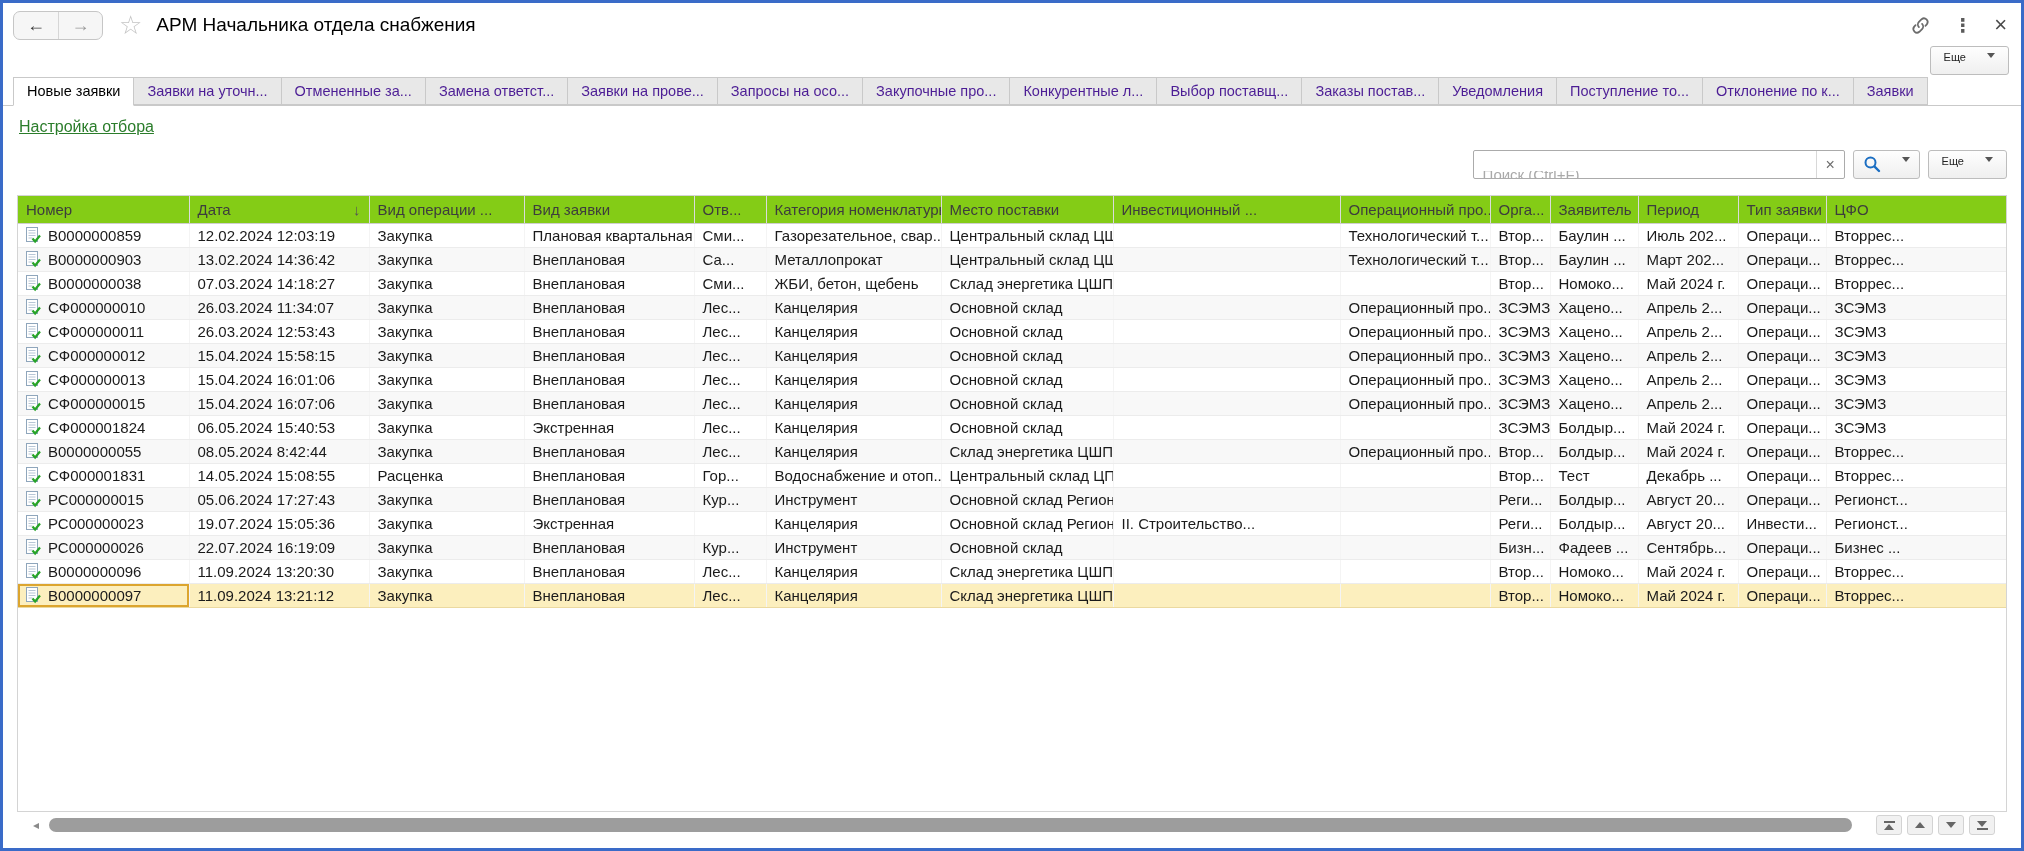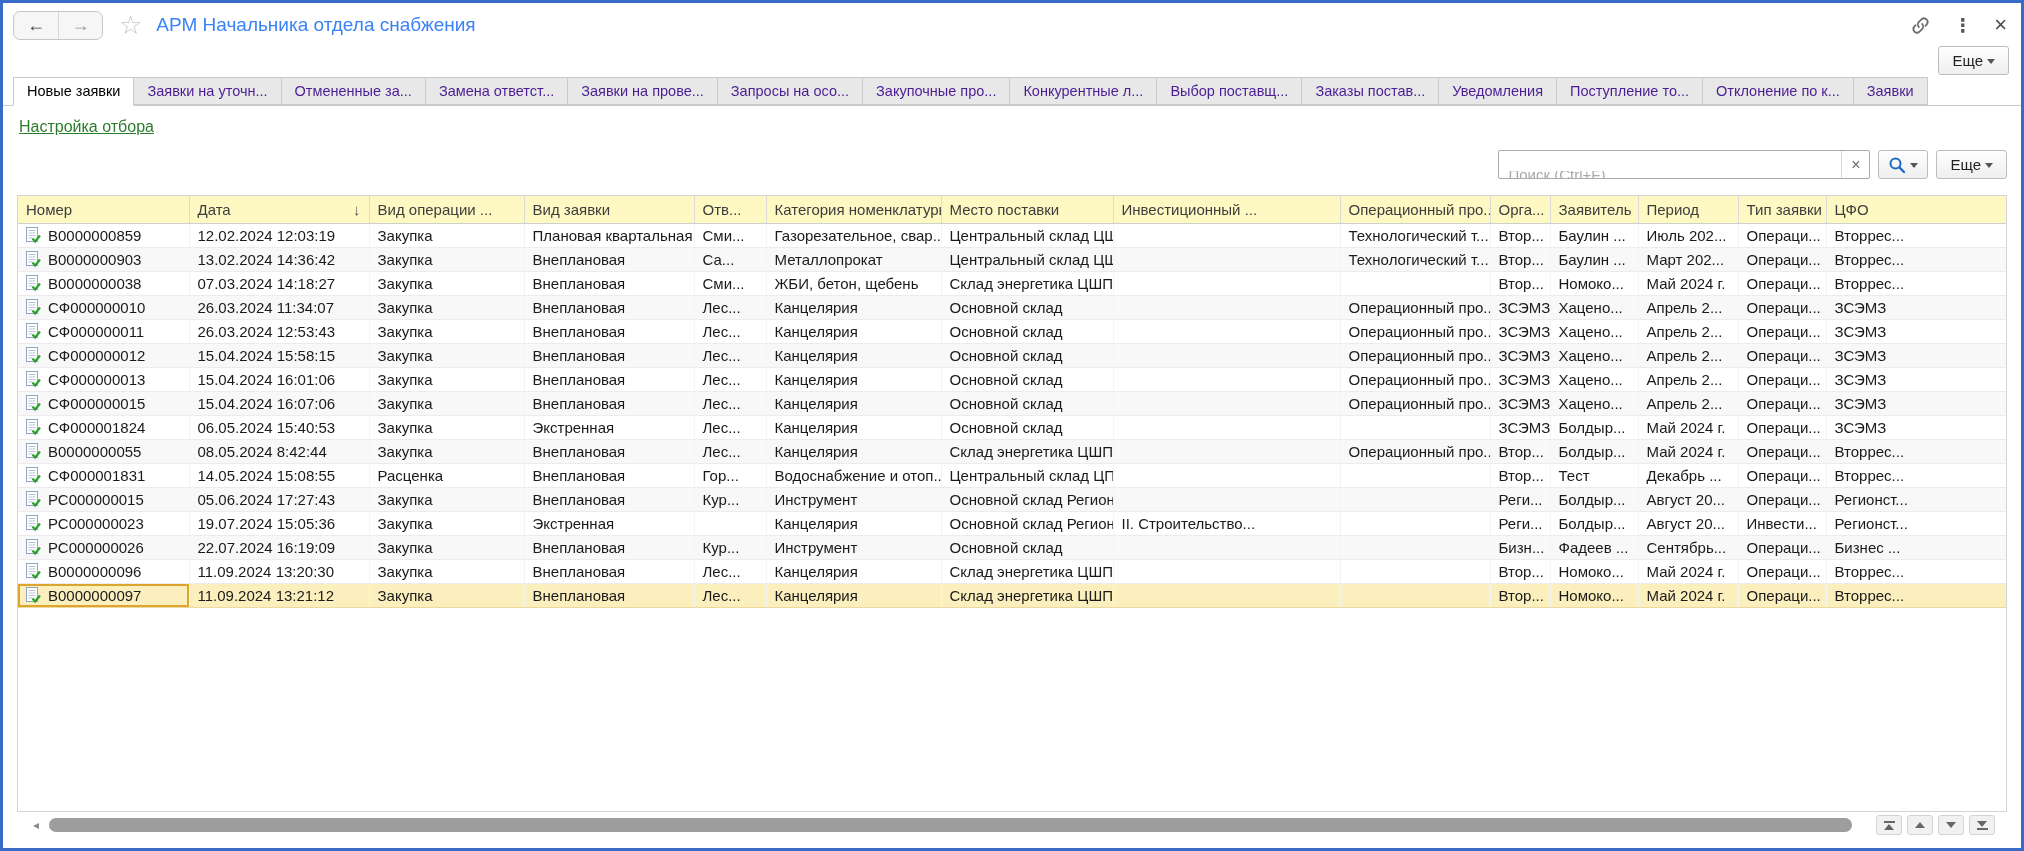--- a/index.html
+++ b/index.html
@@ -14,31 +14,31 @@
     display:flex; flex-direction:column;
     position:relative; overflow:hidden;
   }
   
   .titlebar { height:40px; display:flex; align-items:center; padding:4px 14px 0 10px; flex:0 0 auto; }
   .nav-group { display:flex; border:1px solid #C6C6C6; border-radius:7px; overflow:hidden; background:#F6F6F6; }
   .nav-btn { width:44px; height:27px; display:flex; align-items:center; justify-content:center;
              font-size:18px; color:#3c3c3c; cursor:default; background:transparent; border:none; }
   .nav-btn.fwd { border-left:1px solid #D6D6D6; color:#9a9a9a; }
   .star { font-size:26px; color:#C4C4C4; margin-left:16px; line-height:1; }
-  .title { font-size:19px; color:#3b82f6; margin-left:14px; white-space:nowrap; }
+  .title { font-size:19px; color:#000000; margin-left:14px; white-space:nowrap; }
   .title-actions { margin-left:auto; display:flex; align-items:center; gap:22px; }
   .kebab { font-size:19px; color:#5a5a5a; font-weight:bold; }
   .close-x { font-size:22px; color:#4a4a4a; line-height:1; }
   
   .cmdbar { height:34px; display:flex; justify-content:flex-end; align-items:center; padding:0 12px; flex:0 0 auto; }
   .btn {
     background:linear-gradient(#FEFEFE,#EFEFEF);
     border:1px solid #BDBDBD; border-radius:3px;
-    padding:4px 13px; font-size:15px; color:#222;
-    display:inline-flex; align-items:center; gap:4px;
+    padding:4px 13px; font-size:11px; color:#222;
+    display:inline-flex; gap:21px;
     font-family:inherit; white-space:nowrap; cursor:default; height:29px;
   }
   .caret { width:0; height:0; border-left:4px solid transparent; border-right:4px solid transparent;
            border-top:5px solid #555; margin-top:2px; }
   
   .tabbar { display:flex; align-items:flex-end; height:29px; border-bottom:1px solid #C9C9C9;
             padding-left:10px; flex:0 0 auto; }
   .tab { background:#E8E8E8; border:1px solid #C9C9C9; padding:5px 13px 4px; font-size:14.5px;
          color:#4c1d95; white-space:nowrap; margin-left:-1px; height:28px; cursor:default; }
   .tab:first-child { margin-left:0; }
@@ -53,21 +53,21 @@
   .search-box { display:flex; align-items:stretch; border:1px solid #ABABAB; border-radius:2px;
                 height:29px; width:372px; background:#fff; }
   .search-input { border:none; outline:none; flex:1; padding:0 9px; font-size:15px; color:#333;
                   font-family:inherit; background:transparent;margin-top:20px; }
   .search-input::placeholder { color:#A9A9A9; }
   .clear-x { width:28px; display:flex; align-items:center; justify-content:center;
              color:#6e6e6e; font-size:16px; border-left:1px solid #D8D8D8; }
   
   .grid { flex:1; border:1px solid #D4D4D4; overflow:hidden; min-height:0; background:#fff; }
   table { border-collapse:collapse; table-layout:fixed; width:1994px; }
-  th { background:#fef9c3; border-right:1px solid #DBDBDB; border-bottom:1px solid #CFCFCF;
+  th { background:#84cc16; border-right:1px solid #DBDBDB; border-bottom:1px solid #CFCFCF;
        font-weight:normal; text-align:left; padding:0 8px; color:#3d3d3d; height:27px;
        white-space:nowrap; overflow:hidden; font-size:15px; }
   th .th-inner { display:flex; align-items:center; justify-content:space-between; }
   .sort-arrow { color:#555; font-size:15px; margin-left:4px; }
   td { padding:0 8px; height:24px; border-bottom:1px solid #ECECEC; border-right:1px solid #F4F4F4;
        white-space:nowrap; overflow:hidden; font-size:15px; color:#1a1a1a; }
   tr.odd td { background:#F8F8F8; }
   tr.selected td { background:#FCEFBE; border-bottom-color:#EBD9A0; border-top:1px solid #EBD9A0; }
   tr.selected td.focus-cell { box-shadow:inset 0 0 0 2px #DCA52F; }
   .cell-num { display:flex; align-items:center; gap:7px; }

